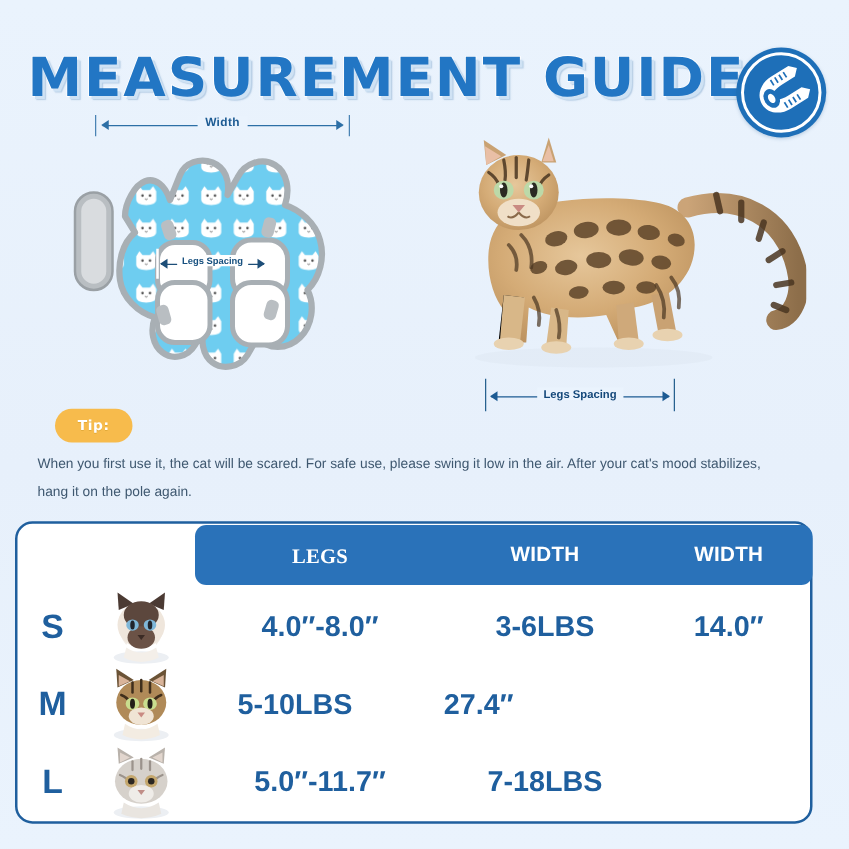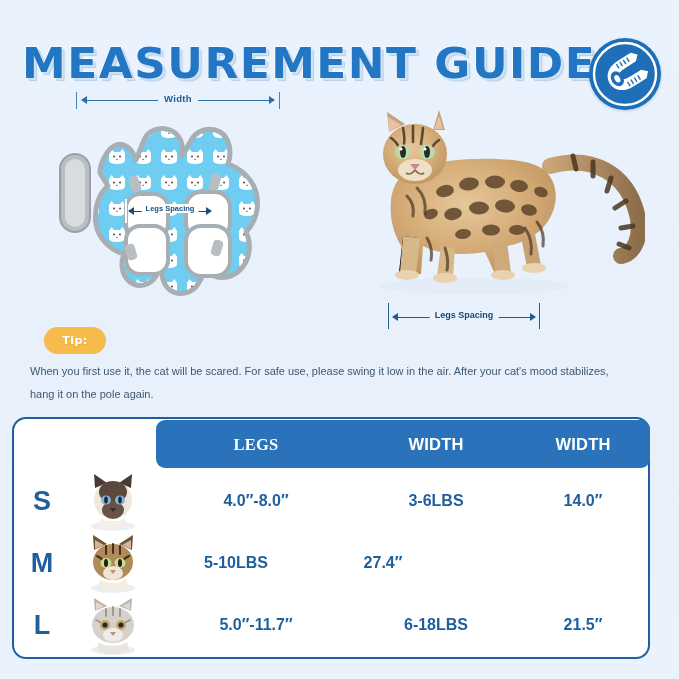--- a/index.html
+++ b/index.html
@@ -142,21 +142,21 @@
 
   .rows{position:absolute;left:14px;top:470px;width:636px;}
   .row{display:flex;align-items:center;height:62px;}
   .cell-size{
     width:56px;text-align:center;
     font-size:27px;font-weight:bold;color:#1f5f9e;
     font-family:"Liberation Sans", sans-serif;
   }
   .cell-thumb{width:86px;height:62px;position:relative;}
   .cell-val{
-    text-align:center;color:#1f5f9e;font-weight:bold;font-size:16px;
+    text-align:center;color:#1f5f9e;font-weight:bold;font-size:23px;
     font-family:"Liberation Sans", sans-serif;
   }
   .cell-val.c1{width:200px;}
   .cell-val.c2{width:160px;}
   .cell-val.c3{width:134px;}
 </style>
 </head>
 <body>
 
 <div class="page"></div>
@@ -465,17 +465,16 @@
         <ellipse cx="35" cy="31" rx="5" ry="5" fill="#c4a76e"></ellipse>
         <ellipse cx="51" cy="31" rx="5" ry="5" fill="#c4a76e"></ellipse>
         <circle cx="35" cy="31" r="2.6" fill="#2b2722"></circle>
         <circle cx="51" cy="31" r="2.6" fill="#2b2722"></circle>
         <ellipse cx="43" cy="41" rx="10" ry="7" fill="#efece8"></ellipse>
         <path d="M40 38 L46 38 L43 42 Z" fill="#c08e88"></path>
         <path d="M29 48 q14 9 28 0 l2 9 q-16 7 -32 0 Z" fill="#e9e5e0"></path>
       </svg>
     </div>
     <div class="cell-val c1">5.0″-11.7″</div>
-    <div class="cell-val c2">6-18LBS</div>
-    <div class="cell-val c3">21.5″</div>
+    <div class="cell-val c2">7-18LBS</div>
   </div>
 
 </div>
 
 </body></html>

